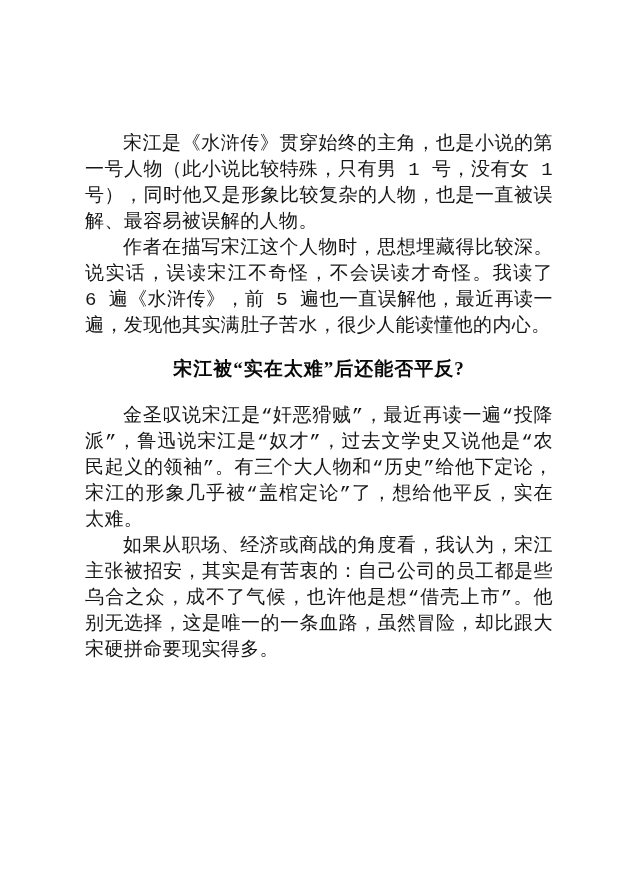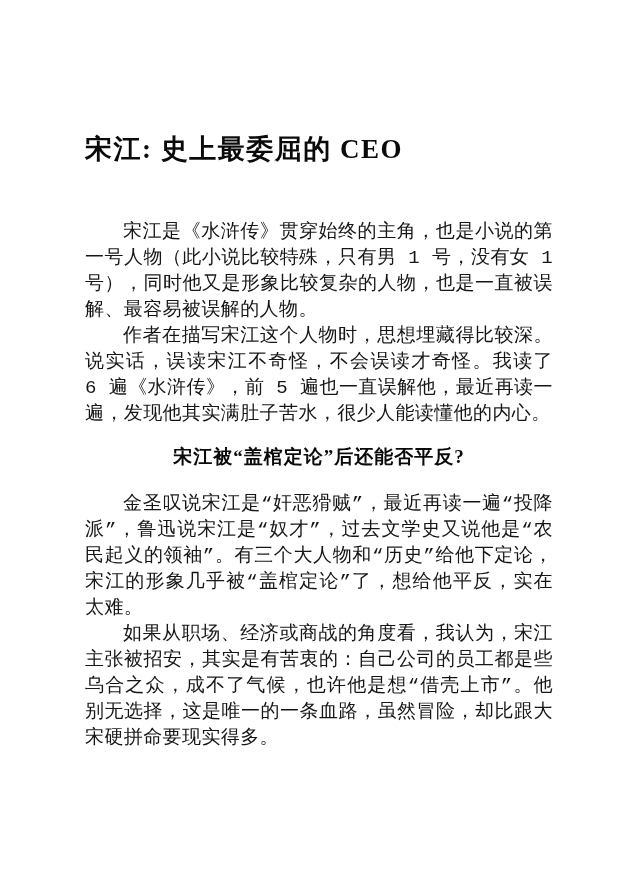--- a/index.html
+++ b/index.html
@@ -48,26 +48,25 @@
     font-weight: bold;
     text-align: center;
     letter-spacing: 1px;
     color: #0a0a0a;
   }
 </style>
 </head>
 <body>
 
 <div class="page">
-  <h1 class="chapter-title">宋江: 史上最委屈的 CEO</h1>
 
   <p class="body-para">宋江是《水浒传》贯穿始终的主角，也是小说的第一号人物（此小说比较特殊，只有男 1 号，没有女 1 号），同时他又是形象比较复杂的人物，也是一直被误解、最容易被误解的人物。</p>
 
   <p class="body-para">作者在描写宋江这个人物时，思想埋藏得比较深。说实话，误读宋江不奇怪，不会误读才奇怪。我读了 6 遍《水浒传》，前 5 遍也一直误解他，最近再读一遍，发现他其实满肚子苦水，很少人能读懂他的内心。</p>
 
-  <h2 class="section-heading">宋江被“盖棺定论”后还能否平反?</h2>
+  <h2 class="section-heading">宋江被“实在太难”后还能否平反?</h2>
 
   <p class="body-para">金圣叹说宋江是“奸恶猾贼”，最近再读一遍“投降派”，鲁迅说宋江是“奴才”，过去文学史又说他是“农民起义的领袖”。有三个大人物和“历史”给他下定论，宋江的形象几乎被“盖棺定论”了，想给他平反，实在太难。</p>
 
 
   <p class="body-para">如果从职场、经济或商战的角度看，我认为，宋江主张被招安，其实是有苦衷的：自己公司的员工都是些乌合之众，成不了气候，也许他是想“借壳上市”。他别无选择，这是唯一的一条血路，虽然冒险，却比跟大宋硬拼命要现实得多。</p>
 
 </div>
 
 </body></html>

